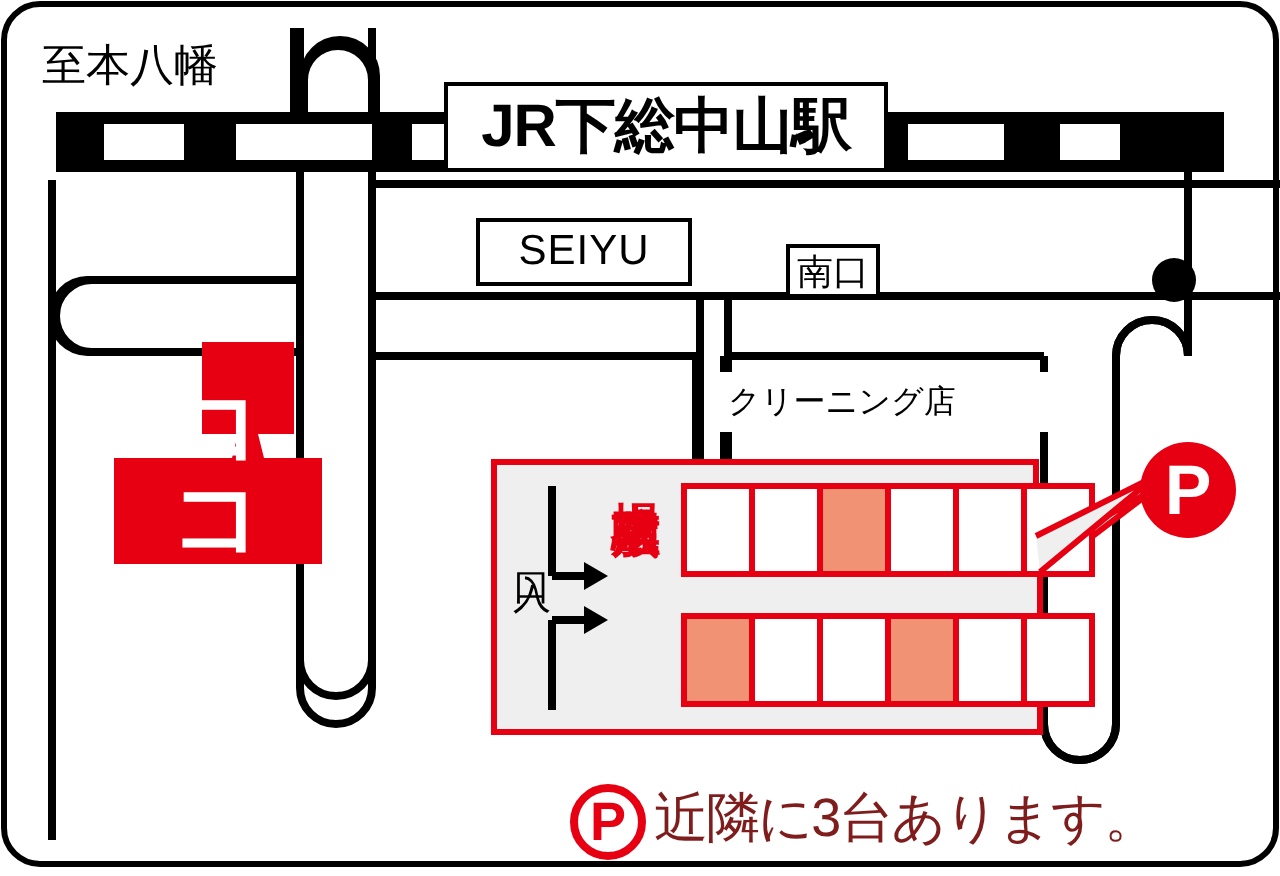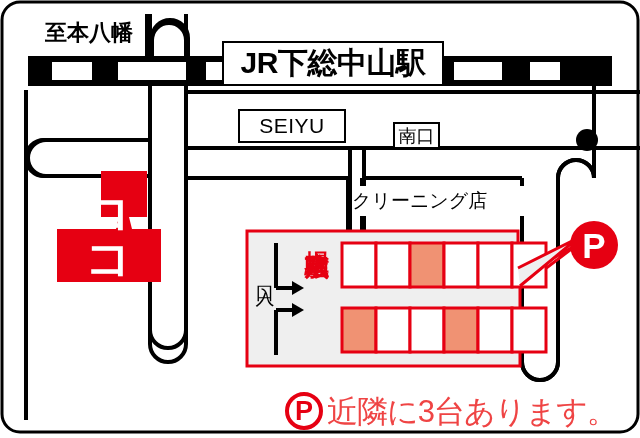--- a/index.html
+++ b/index.html
@@ -62,40 +62,39 @@
   }
   #minamiguchi-box {
     left: 393px;
     top: 122px;
     width: 47px;
     height: 27px;
     font-size: 18px;
     font-weight: 500;
   }
   #tohonyawata-label {
-    left: 45px;
+    left: 21px;
     top: 22px;
     font-size: 22px;
-    font-weight: bold;
   }
   #seven-label {
     left: 471px;
     top: 98px;
     font-size: 19px;
   }
   #cleaning-box {
     left: 352px;
     top: 186px;
     width: 180px;
     height: 30px;
-    font-size: 19px;
+    font-size: 16px;
     background: #fff;
     border: none;
     justify-content: flex-start;
-    padding-left: 0;
+    padding-left: 12px;
   }
   #koko-mark {
     position: absolute;
     left: 57px;
     top: 229px;
     width: 104px;
     height: 53px;
     color: #e60012;
     font-size: 49px;
     font-weight: bold;
@@ -134,22 +133,22 @@
     top: 236px;
     font-size: 24px;
     font-weight: bold;
     color: #e60012;
     letter-spacing: -1px;
   }
   #footer-note {
     position: absolute;
     left: 327px;
     top: 391px;
-    font-size: 31px;
-    color: #ef4444;
+    font-size: 27px;
+    color: #7f1d1d;
     letter-spacing: -1px;
     white-space: nowrap;
   }
   #p-badge-inline {
     position: absolute;
     left: 285px;
     top: 392px;
     width: 38px;
     height: 38px;
     border-radius: 50%;

